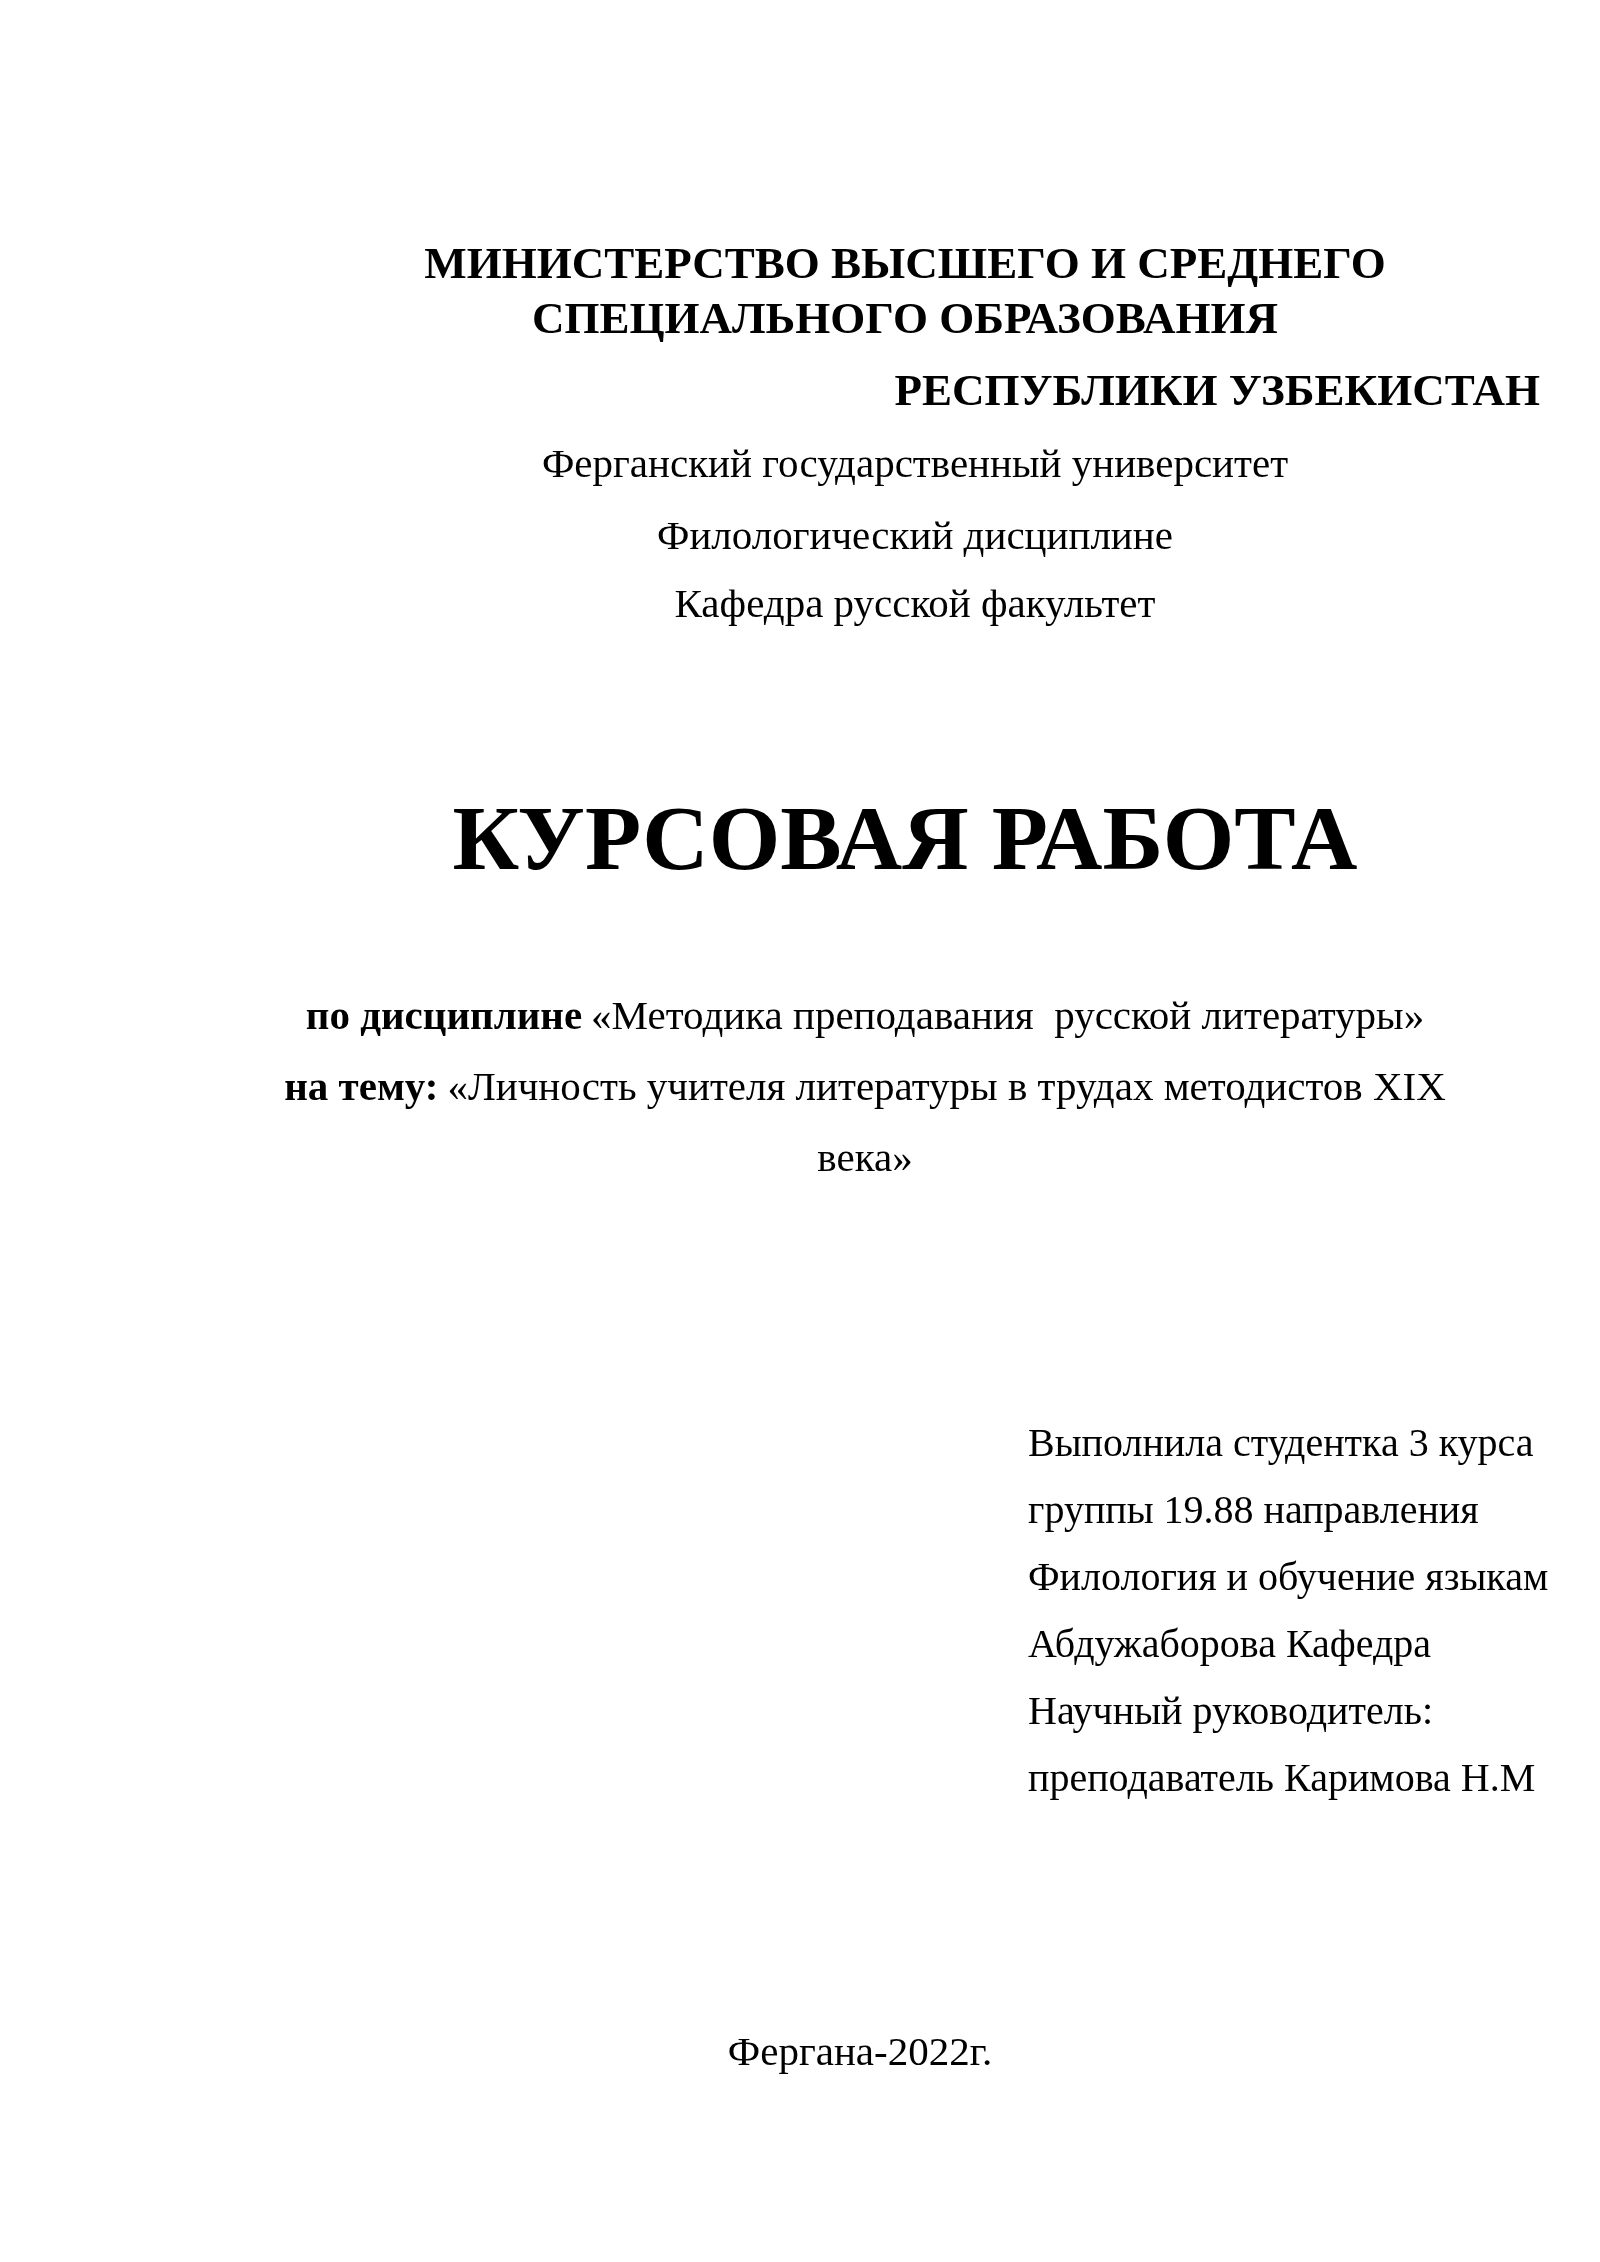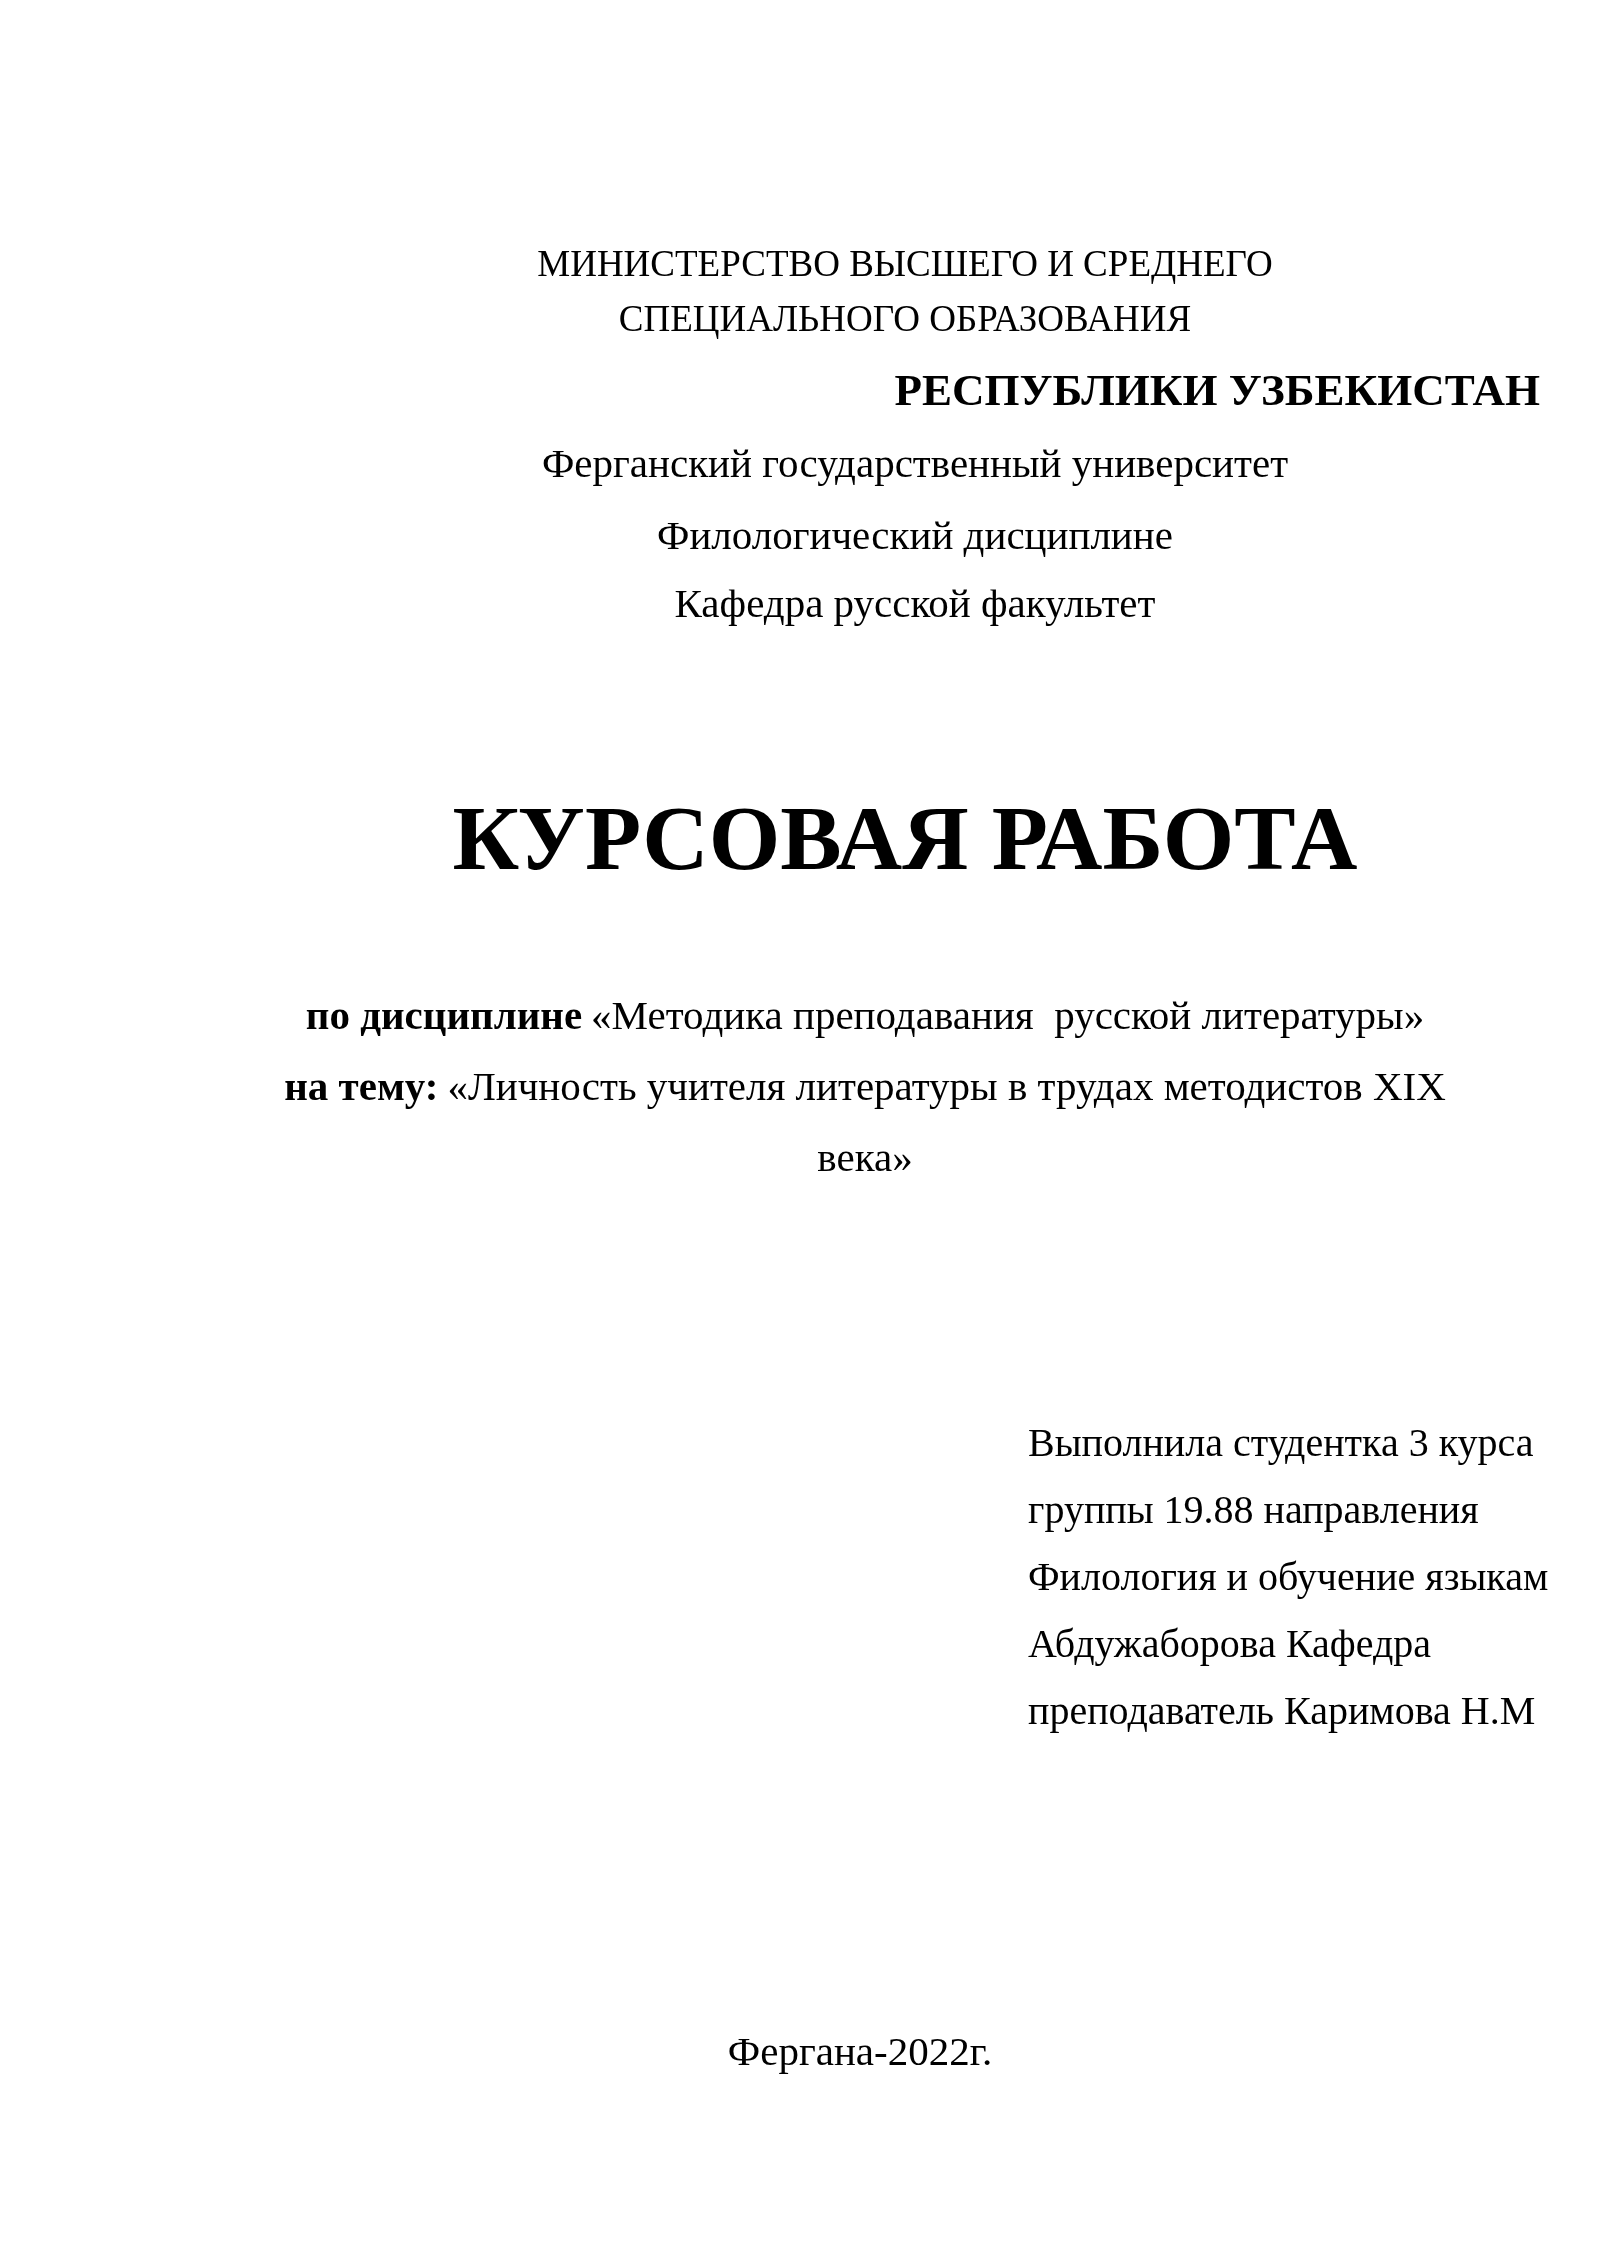--- a/index.html
+++ b/index.html
@@ -20,22 +20,22 @@
     position: absolute;
   }
   .center {
     text-align: center;
   }
   
   .ministry {
     left: 270px;
     width: 1270px;
     top: 236px;
-    font-size: 37px;
-    font-weight: normal;
+    font-size: 45px;
+    font-weight: bold;
     line-height: 55px;
   }
   .republic {
     left: 270px;
     width: 1270px;
     top: 363px;
     font-size: 45px;
     font-weight: bold;
     line-height: 55px;
     text-align: right;
@@ -125,18 +125,19 @@
     <div>
       <span class="val">века»</span>
     </div>
   </div>
 
   <div class="abs author-block">
     <div>Выполнила студентка 3 курса</div>
     <div>группы 19.88 направления</div>
     <div>Филология и обучение языкам</div>
     <div>Абдужаборова Кафедра</div>
+    <div>Научный руководитель:</div>
     <div>преподаватель Каримова Н.М</div>
   </div>
 
   <div class="abs center footer-line">Фергана-2022г.</div>
 
 </div>
 
 </body></html>

